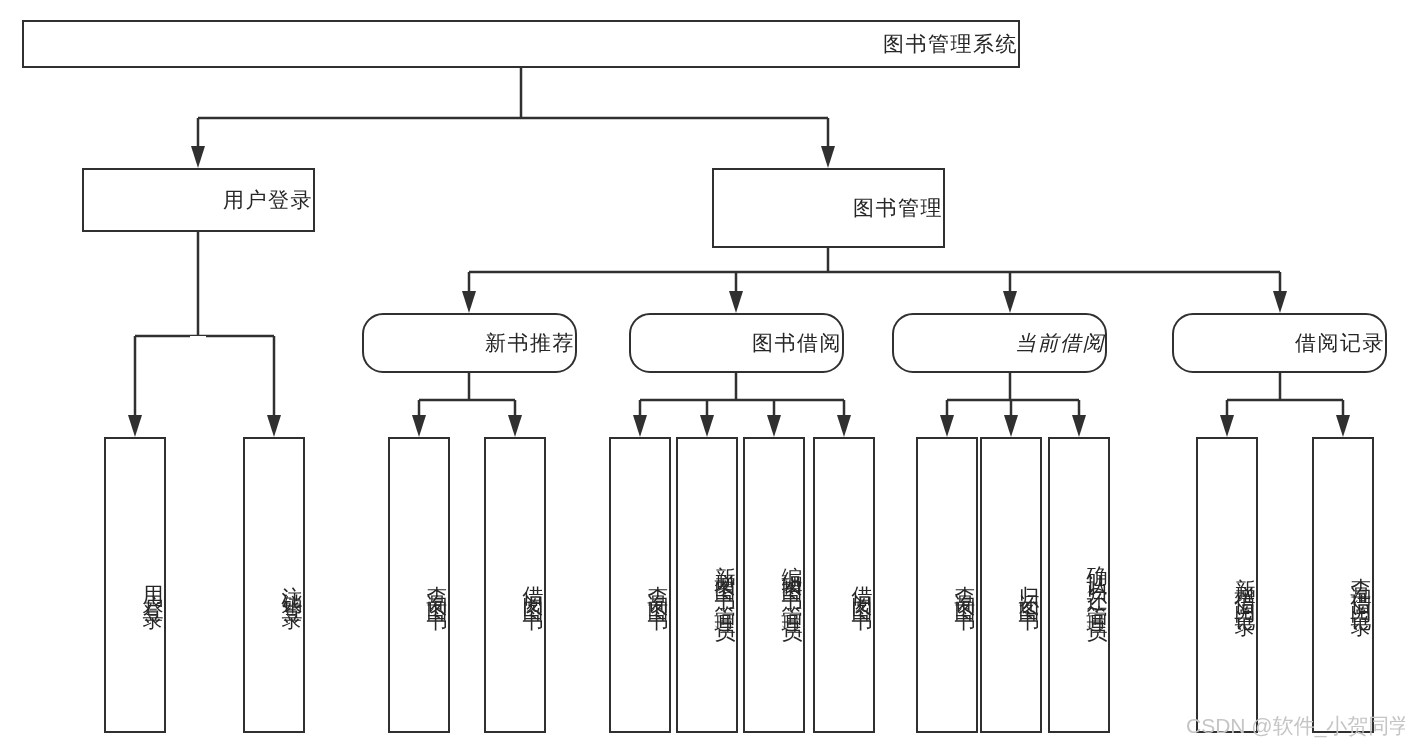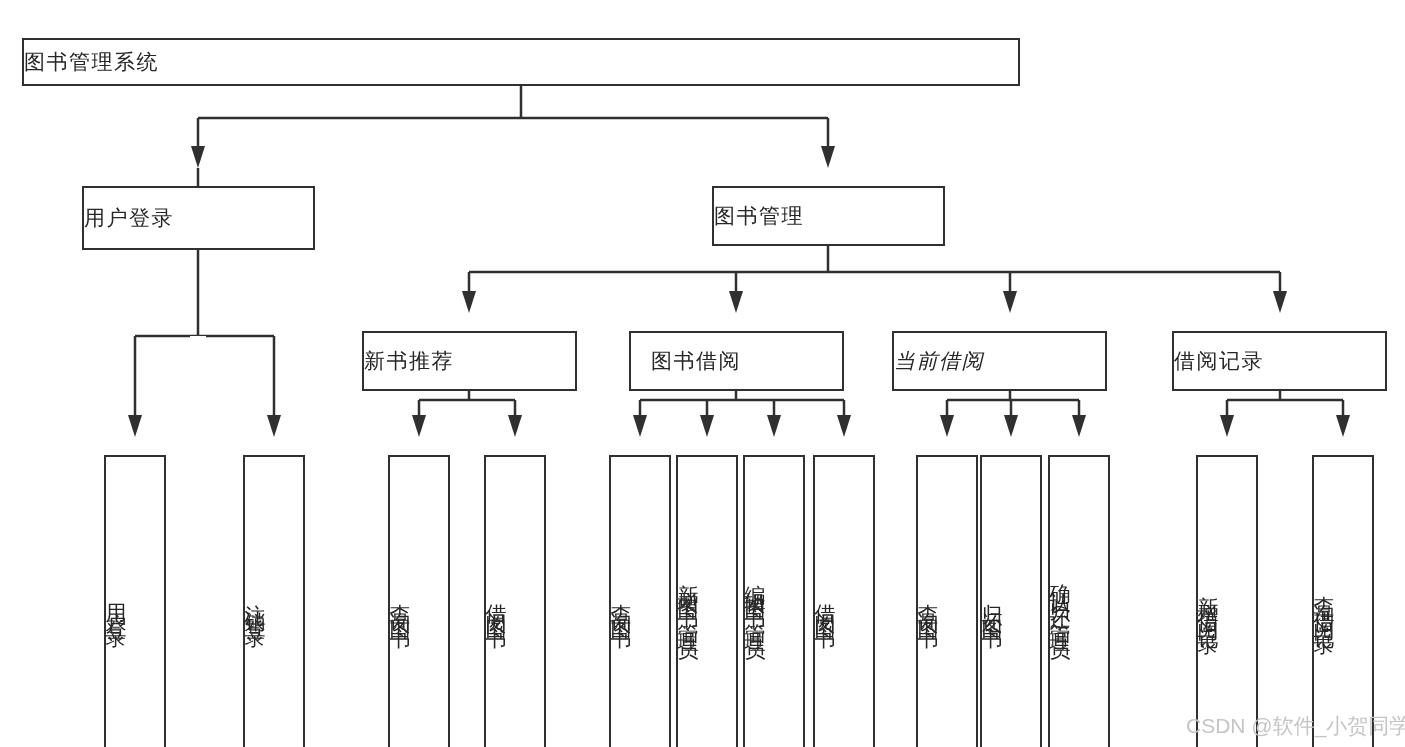--- a/index.html
+++ b/index.html
@@ -5,29 +5,28 @@
   html,body { margin:0; padding:0; }
   body {
     width:1405px; height:747px; position:relative;
     background:#ffffff; overflow:hidden;
     font-family:"Liberation Sans", sans-serif;
   }
   #connector-layer { position:absolute; left:0; top:0; width:1405px; height:747px; }
   .box {
     position:absolute; box-sizing:border-box;
     border:2.5px solid #303030; background:#ffffff;
-    display:flex; align-items:center; justify-content:flex-start;
+    display:flex; align-items:center; justify-content:flex-end;
     color:#262626;
-    margin-top:18px;
   }
   .h-label { font-size:21px; letter-spacing:1.5px; white-space:nowrap; }
   .root  { left:22px;  top:20px;  width:998px; height:48px; }
   .lvl2a { left:82px;  top:168px; width:233px; height:64px; }
-  .lvl2b { left:712px; top:168px; width:233px; height:60px; }
-  .lvl3  { top:313px; width:215px; height:60px; }
+  .lvl2b { left:712px; top:168px; width:233px; height:80px; }
+  .lvl3  { top:313px; width:215px; height:60px;border-radius:21px; }
   .l3a { left:362px; } .l3b { left:629px;padding-left:20px; } .l3c { left:892px;font-style:italic; } .l3d { left:1172px; }
   .leaf { top:437px; width:62px; height:296px; }
   .leaf .v-label {
     writing-mode:vertical-rl; text-orientation:mixed;
     font-size:21px; line-height:1; letter-spacing:0.38em; white-space:nowrap;
   }
   .g1a { left:104px; } .g1b { left:243px; }
   .g2a { left:388px; } .g2b { left:484px; }
   .g3a { left:609px; } .g3b { left:676px; } .g3c { left:743px; } .g3d { left:813px; }
   .g4a { left:916px; } .g4b { left:980px; } .g4c { left:1048px; }

